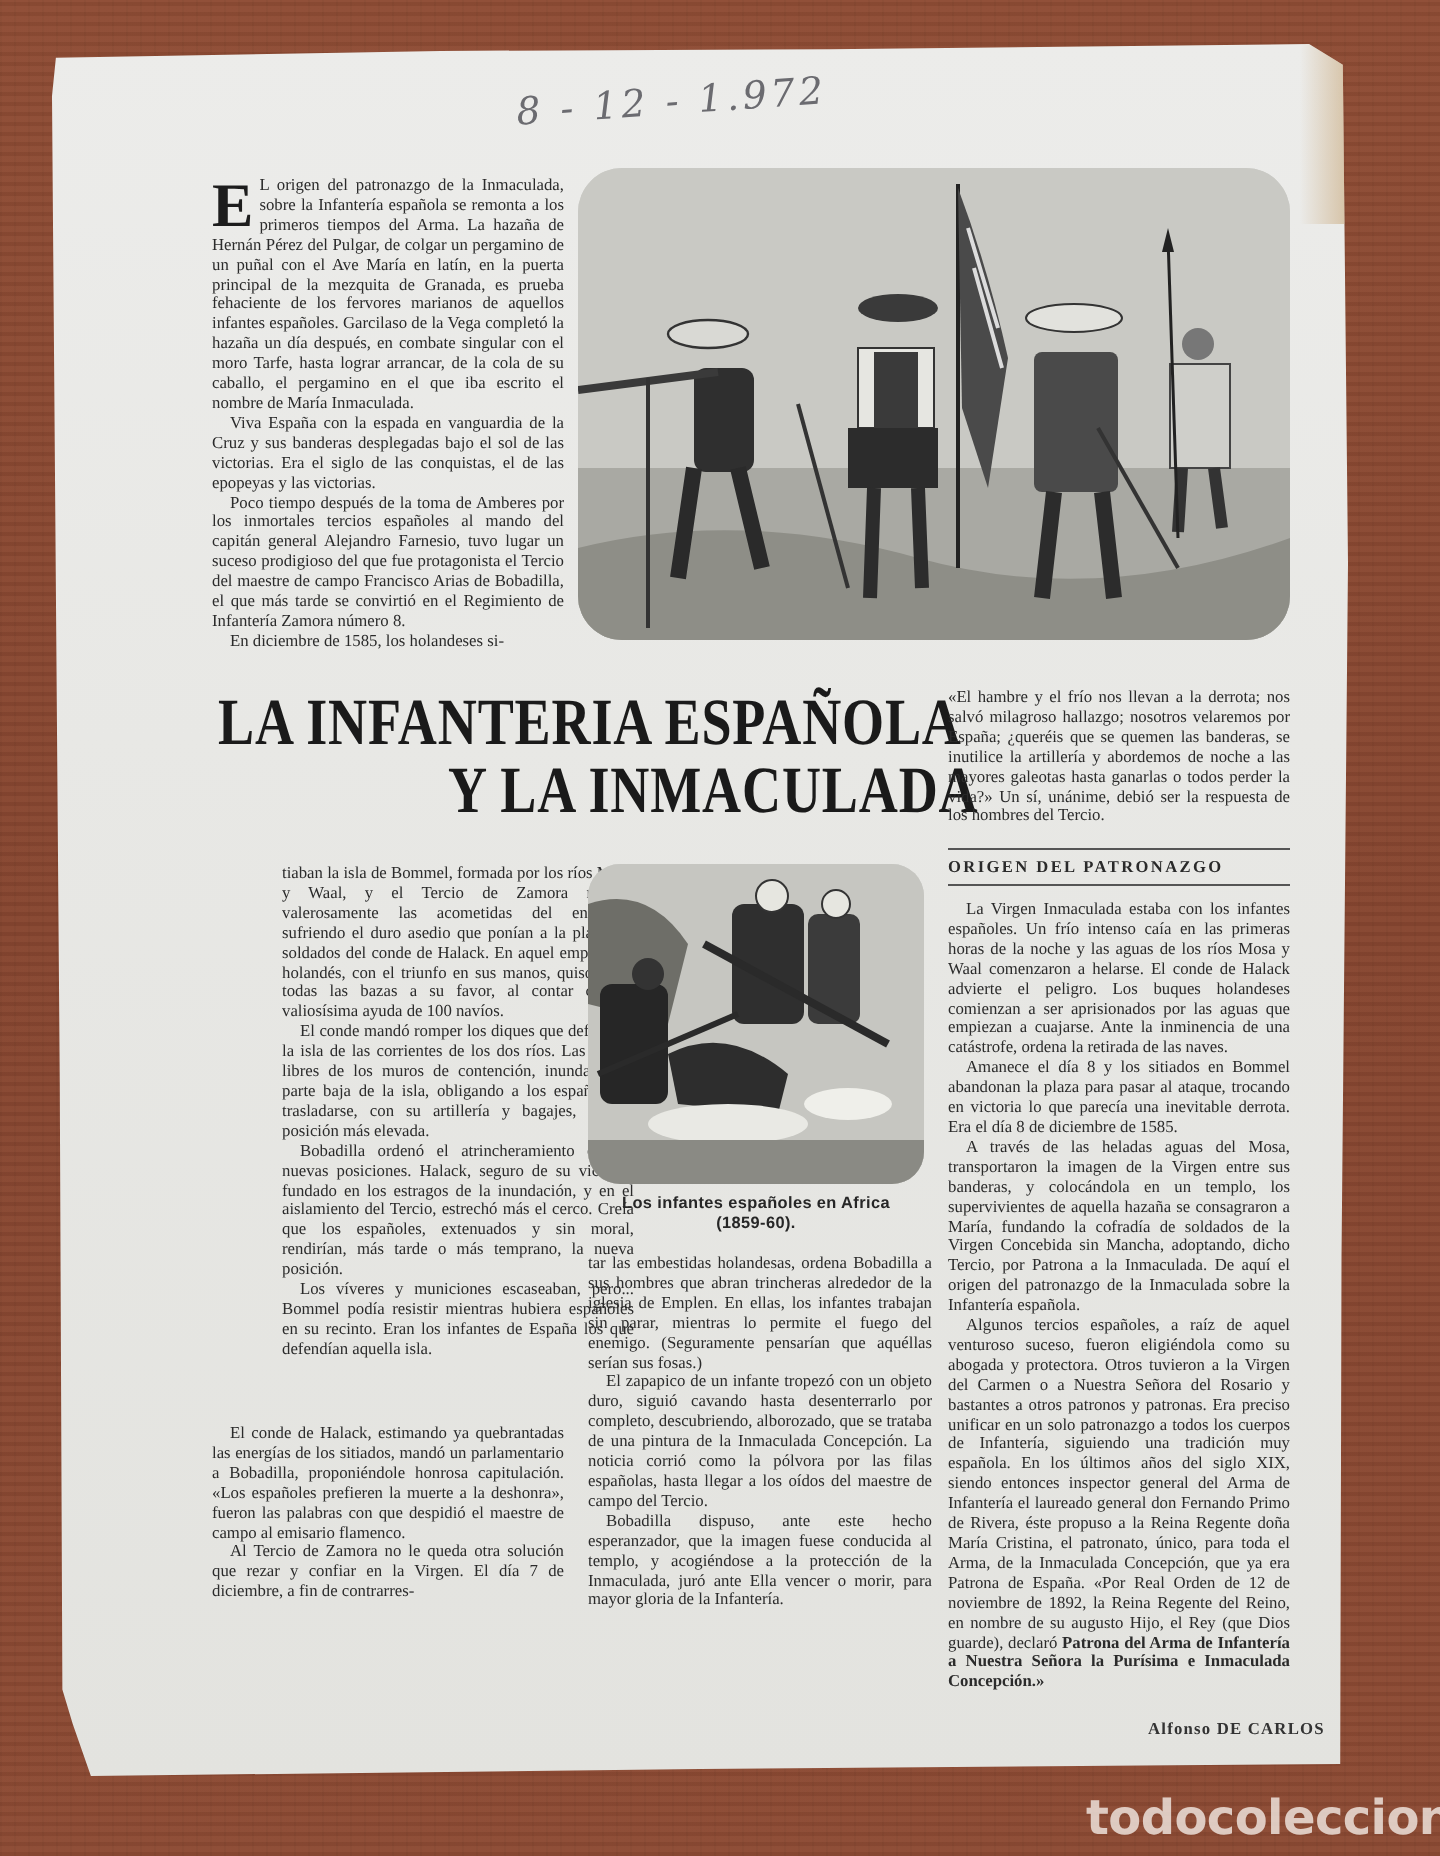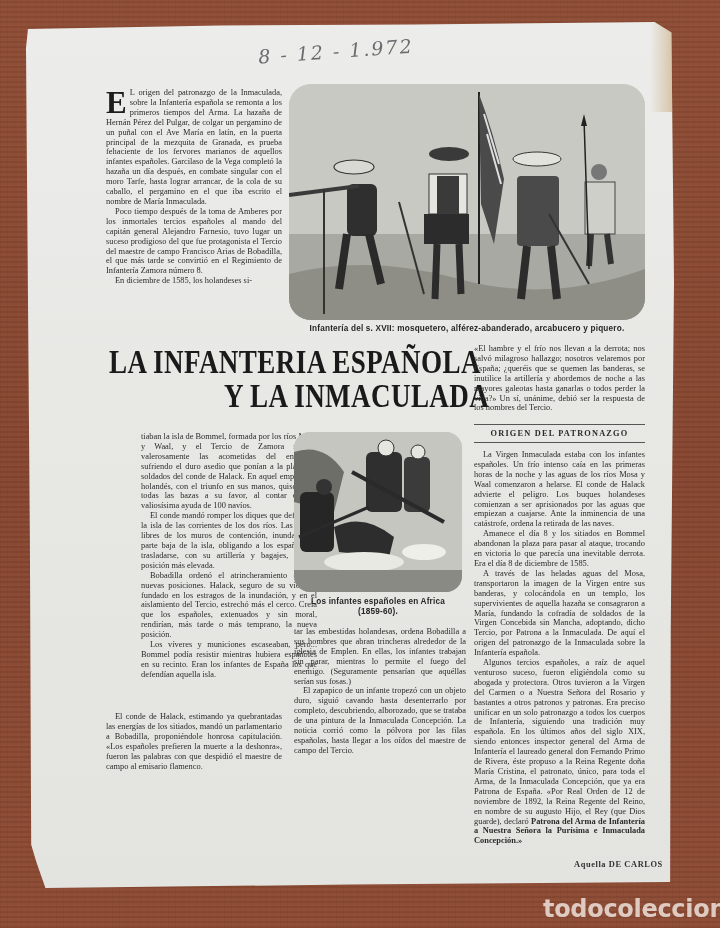--- a/index.html
+++ b/index.html
@@ -38,40 +38,41 @@
     background:linear-gradient(180deg,#d0d0cc 0%,#bdbdb8 55%,#9f9f99 100%);
   }
   .photo svg { width:100%; height:100%; display:block; }
   .caption { position:absolute; font-family:"Liberation Sans", sans-serif; font-weight:bold; font-size:8.2px; color:#262626; text-align:center; letter-spacing:0.2px; }
   .headline {
     position:absolute; font-family:"Liberation Serif", serif; font-weight:bold; color:#1a1a1a;
     transform:scaleX(0.82); transform-origin:left top; letter-spacing:0.5px; white-space:nowrap;
   }
   .section-head {
     position:absolute; border-top:1px solid #555; border-bottom:1px solid #555;
-    text-align:center; font-weight:bold; font-size:8.3px; letter-spacing:1.2px; color:#2a2a2a; padding:4px 0 3px;
+    text-align:left; font-weight:bold; font-size:8.3px; letter-spacing:1.2px; color:#2a2a2a; padding:4px 0 3px;
     line-height:10px;
   }
   .byline { position:absolute; font-weight:bold; font-size:8.4px; color:#333; letter-spacing:0.6px; }
   .watermark {
     position:absolute; left:543px; top:895px; font-family:"DejaVu Sans", sans-serif; font-weight:bold;
     font-size:24px; color:rgba(240,230,225,0.82); letter-spacing:-0.3px;
   }
   b.strong { font-weight:bold;margin-top:36px; }
 </style>
 </head>
 <body>
 
 <div class="paper">
   <div class="edge-stain"></div>
 
   <div class="handwritten">8 - 12 - 1.972</div>
 
   <div class="col" style="left:80px; top:66px; width:176px;">
     <p class="noindent"><span class="dropcap">E</span><span>L origen del patronazgo de la Inmaculada, sobre la Infantería española se remonta a los primeros tiempos del Arma. La hazaña de Hernán Pérez del Pulgar, de colgar un pergamino de un puñal con el Ave María en latín, en la puerta principal de la mezquita de Granada, es prueba fehaciente de los fervores marianos de aquellos infantes españoles. Garcilaso de la Vega completó la hazaña un día después, en combate singular con el moro Tarfe, hasta lograr arrancar, de la cola de su caballo, el pergamino en el que iba escrito el nombre de María Inmaculada.</span></p>
+    <p>Viva España con la espada en vanguardia de la Cruz y sus banderas desplegadas bajo el sol de las victorias. Era el siglo de las conquistas, el de las epopeyas y las victorias.</p>
     <p>Poco tiempo después de la toma de Amberes por los inmortales tercios españoles al mando del capitán general Alejandro Farnesio, tuvo lugar un suceso prodigioso del que fue protagonista el Tercio del maestre de campo Francisco Arias de Bobadilla, el que más tarde se convirtió en el Regimiento de Infantería Zamora número 8.</p>
     <p>En diciembre de 1585, los holandeses si-</p>
   </div>
 
   <div class="photo" style="left:263px; top:62px; width:356px; height:236px;">
     <svg viewBox="0 0 356 236" preserveAspectRatio="none">
       <rect x="0" y="0" width="356" height="236" fill="#c9c9c4"></rect>
       <rect x="0" y="150" width="356" height="86" fill="#a9a9a3"></rect>
       <path d="M0 190 Q80 170 170 195 T356 185 L356 236 L0 236Z" fill="#8e8e87"></path>
 
@@ -96,37 +97,37 @@
       <path d="M238 162 L232 215 M262 162 L268 215" stroke="#2c2c2c" stroke-width="8"></path>
       <line x1="260" y1="130" x2="300" y2="200" stroke="#333" stroke-width="2"></line>
 
       <circle cx="310" cy="88" r="8" fill="#777"></circle>
       <rect x="296" y="98" width="30" height="52" fill="#cfcfca" stroke="#444"></rect>
       <path d="M302 150 L300 182 M318 150 L322 180" stroke="#333" stroke-width="6"></path>
       <line x1="295" y1="35" x2="300" y2="185" stroke="#222" stroke-width="1.5"></line>
       <polygon points="295,30 292,42 298,42" fill="#222"></polygon>
     </svg>
   </div>
-  <div class="caption" style="left:263px; top:302px; width:356px;">Infantería del s. XVII: mosquetero, alférez-abanderado, arcabucero y piquero.</div>
 
   <div class="headline" style="left:83px; top:322px; font-size:33px;">LA INFANTERIA ESPAÑOLA</div>
   <div class="headline" style="left:198px; top:356px; font-size:33px;">Y LA INMACULADA</div>
 
   <div class="col" style="left:448px; top:322px; width:171px;">
     <p class="noindent">«El hambre y el frío nos llevan a la derrota; nos salvó milagroso hallazgo; nosotros velaremos por España; ¿queréis que se quemen las banderas, se inutilice la artillería y abordemos de noche a las mayores galeotas hasta ganarlas o todos perder la vida?» Un sí, unánime, debió ser la respuesta de los hombres del Tercio.</p>
   </div>
 
   <div class="col" style="left:80px; top:410px; width:176px;margin-left:35px;">
     <p class="noindent">tiaban la isla de Bommel, formada por los ríos Mosa y Waal, y el Tercio de Zamora resistía valerosamente las acometidas del enemigo, sufriendo el duro asedio que ponían a la plaza los soldados del conde de Halack. En aquel empeño, el holandés, con el triunfo en sus manos, quiso jugar todas las bazas a su favor, al contar con la valiosísima ayuda de 100 navíos.</p>
     <p>El conde mandó romper los diques que defendían la isla de las corrientes de los dos ríos. Las aguas, libres de los muros de contención, inundaron la parte baja de la isla, obligando a los españoles a trasladarse, con su artillería y bagajes, a otra posición más elevada.</p>
     <p>Bobadilla ordenó el atrincheramiento en las nuevas posiciones. Halack, seguro de su victoria, fundado en los estragos de la inundación, y en el aislamiento del Tercio, estrechó más el cerco. Creía que los españoles, extenuados y sin moral, rendirían, más tarde o más temprano, la nueva posición.</p>
     <p>Los víveres y municiones escaseaban, pero... Bommel podía resistir mientras hubiera españoles en su recinto. Eran los infantes de España los que defendían aquella isla.</p>
   </div>
   <div class="col" style="left:80px; top:690px; width:176px;">
     <p>El conde de Halack, estimando ya quebrantadas las energías de los sitiados, mandó un parlamentario a Bobadilla, proponiéndole honrosa capitulación. «Los españoles prefieren la muerte a la deshonra», fueron las palabras con que despidió el maestre de campo al emisario flamenco.</p>
+    <p>Al Tercio de Zamora no le queda otra solución que rezar y confiar en la Virgen. El día 7 de diciembre, a fin de contrarres-</p>
   </div>
 
   <div class="photo" style="left:268px; top:410px; width:168px; height:160px; border-radius:16px;">
     <svg viewBox="0 0 168 160" preserveAspectRatio="none">
       <rect width="168" height="160" fill="#c6c6c1"></rect>
       <path d="M0 20 Q30 10 50 40 L40 80 L0 70Z" fill="#6e6e68"></path>
       <rect x="72" y="20" width="36" height="60" rx="6" fill="#2f2f2f"></rect>
       <circle cx="92" cy="16" r="8" fill="#e6e6e0" stroke="#333"></circle>
       <rect x="110" y="25" width="26" height="55" rx="5" fill="#3b3b3b"></rect>
       <circle cx="124" cy="20" r="7" fill="#e6e6e0" stroke="#333"></circle>
@@ -141,25 +142,26 @@
     </svg>
   </div>
   <div class="caption" style="left:268px; top:575px; width:168px; line-height:9.5px;">
     <div>Los infantes españoles en Africa</div>
     <div>(1859-60).</div>
   </div>
 
   <div class="col" style="left:268px; top:605px; width:172px;">
     <p class="noindent">tar las embestidas holandesas, ordena Bobadilla a sus hombres que abran trincheras alrededor de la iglesia de Emplen. En ellas, los infantes trabajan sin parar, mientras lo permite el fuego del enemigo. (Seguramente pensarían que aquéllas serían sus fosas.)</p>
     <p>El zapapico de un infante tropezó con un objeto duro, siguió cavando hasta desenterrarlo por completo, descubriendo, alborozado, que se trataba de una pintura de la Inmaculada Concepción. La noticia corrió como la pólvora por las filas españolas, hasta llegar a los oídos del maestre de campo del Tercio.</p>
+    <p>Bobadilla dispuso, ante este hecho esperanzador, que la imagen fuese conducida al templo, y acogiéndose a la protección de la Inmaculada, juró ante Ella vencer o morir, para mayor gloria de la Infantería.</p>
   </div>
 
   <div class="section-head" style="left:448px; top:402px; width:171px;">ORIGEN DEL PATRONAZGO</div>
   <div class="col" style="left:448px; top:428px; width:171px;">
     <p>La Virgen Inmaculada estaba con los infantes españoles. Un frío intenso caía en las primeras horas de la noche y las aguas de los ríos Mosa y Waal comenzaron a helarse. El conde de Halack advierte el peligro. Los buques holandeses comienzan a ser aprisionados por las aguas que empiezan a cuajarse. Ante la inminencia de una catástrofe, ordena la retirada de las naves.</p>
     <p>Amanece el día 8 y los sitiados en Bommel abandonan la plaza para pasar al ataque, trocando en victoria lo que parecía una inevitable derrota. Era el día 8 de diciembre de 1585.</p>
     <p>A través de las heladas aguas del Mosa, transportaron la imagen de la Virgen entre sus banderas, y colocándola en un templo, los supervivientes de aquella hazaña se consagraron a María, fundando la cofradía de soldados de la Virgen Concebida sin Mancha, adoptando, dicho Tercio, por Patrona a la Inmaculada. De aquí el origen del patronazgo de la Inmaculada sobre la Infantería española.</p>
     <p><span>Algunos tercios españoles, a raíz de aquel venturoso suceso, fueron eligiéndola como su abogada y protectora. Otros tuvieron a la Virgen del Carmen o a Nuestra Señora del Rosario y bastantes a otros patronos y patronas. Era preciso unificar en un solo patronazgo a todos los cuerpos de Infantería, siguiendo una tradición muy española. En los últimos años del siglo XIX, siendo entonces inspector general del Arma de Infantería el laureado general don Fernando Primo de Rivera, éste propuso a la Reina Regente doña María Cristina, el patronato, único, para toda el Arma, de la Inmaculada Concepción, que ya era Patrona de España. «Por Real Orden de 12 de noviembre de 1892, la Reina Regente del Reino, en nombre de su augusto Hijo, el Rey (que Dios guarde), declaró</span> <b class="strong">Patrona del Arma de Infantería a Nuestra Señora la Purísima e Inmaculada Concepción.»</b></p>
   </div>
-  <div class="byline" style="left:548px; top:838px;">Aquella DE CARLOS</div>
+  <div class="byline" style="left:548px; top:838px;">Alfonso DE CARLOS</div>
 </div>
 
 <div class="watermark">todocoleccion</div>
 
 </body></html>

